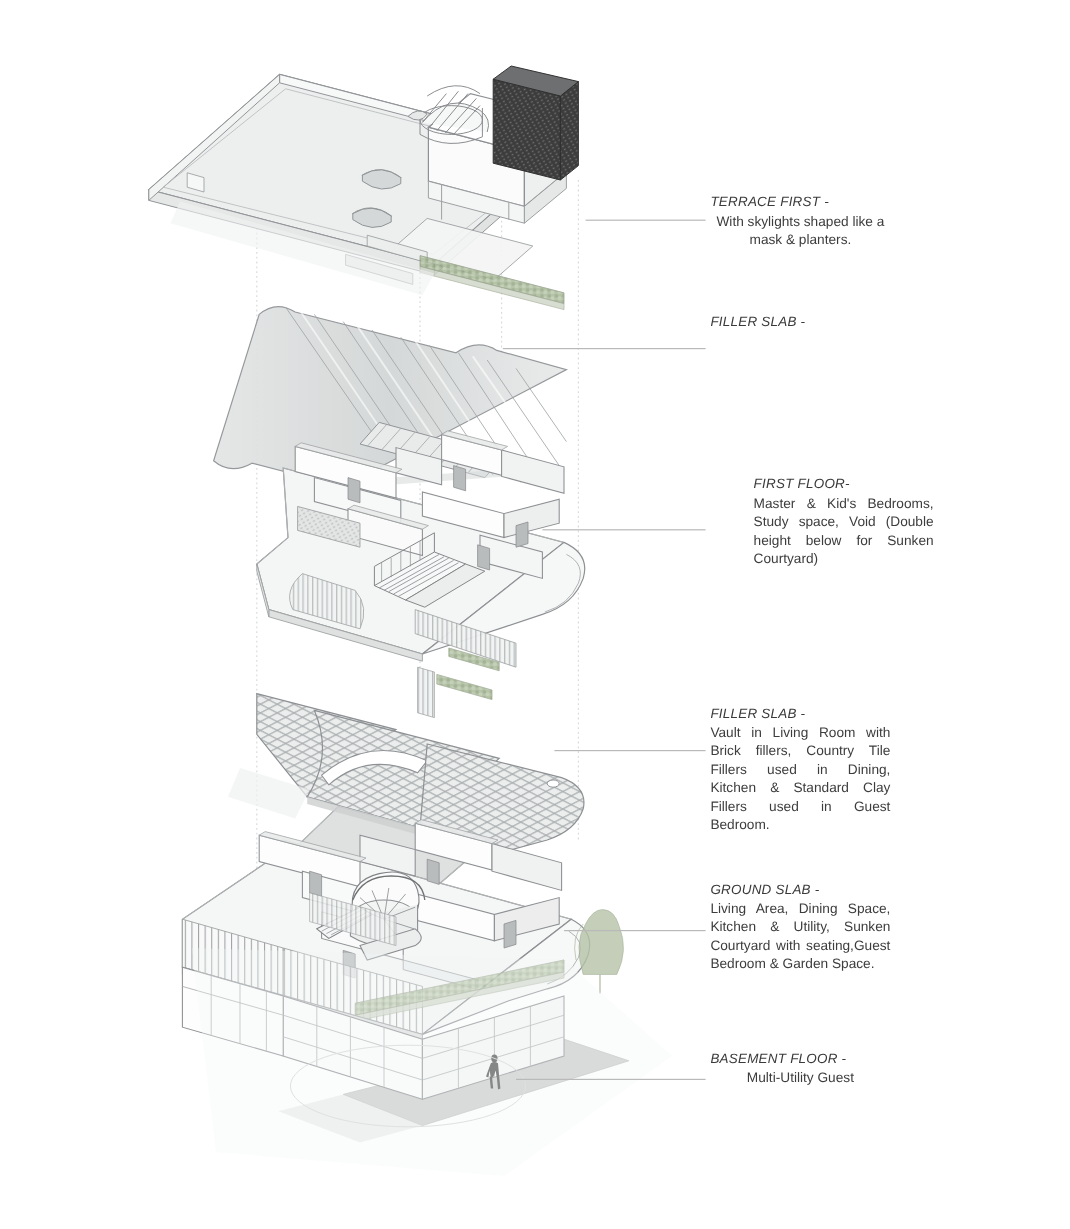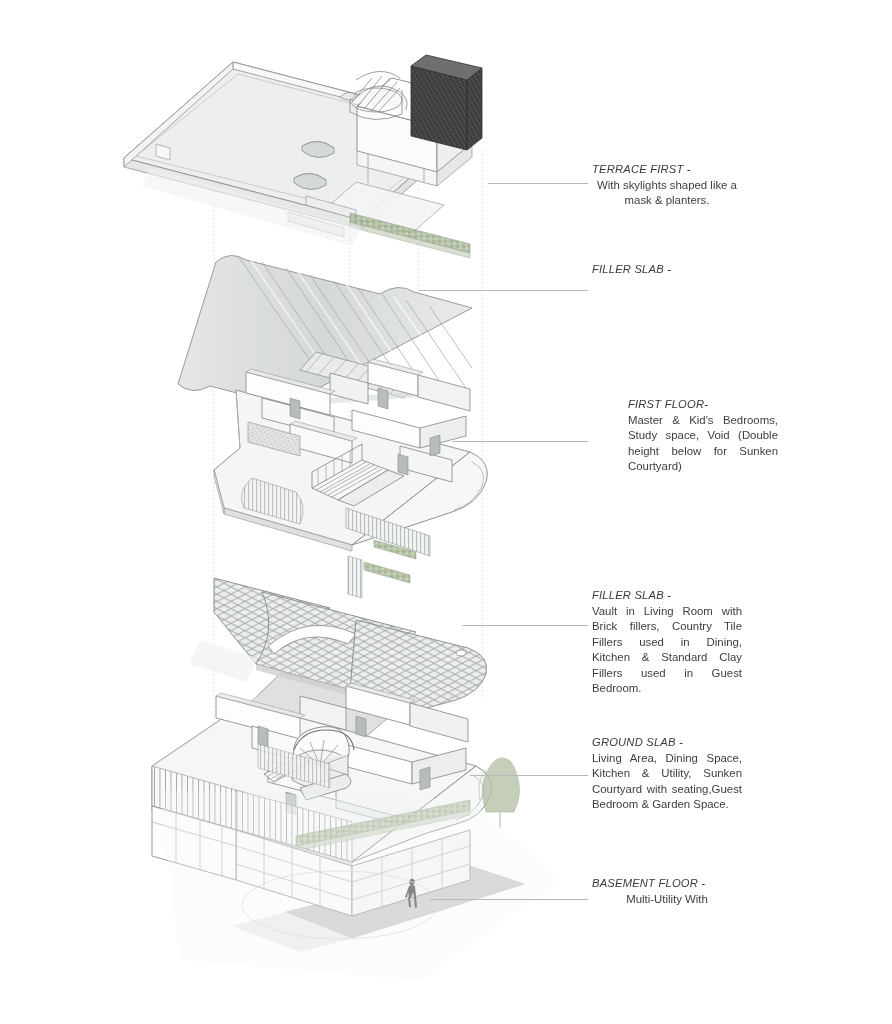--- a/index.html
+++ b/index.html
@@ -425,14 +425,14 @@
   <div class="body">Vault in Living Room with Brick fillers, Country Tile Fillers used in Dining, Kitchen &amp; Standard Clay Fillers used in Guest Bedroom.</div>
 </div>
 
 <div class="note" style="left:592px;top:736px;">
   <div class="ttl">GROUND SLAB -</div>
   <div class="body">Living Area, Dining Space, Kitchen &amp; Utility, Sunken Courtyard with seating,Guest Bedroom &amp; Garden Space.</div>
 </div>
 
 <div class="note" style="left:592px;top:877px;">
   <div class="ttl">BASEMENT FLOOR -</div>
-  <div class="body nojust">Multi-Utility With</div>
+  <div class="body nojust">Multi-Utility Guest</div>
 </div>
 
 </body></html>

